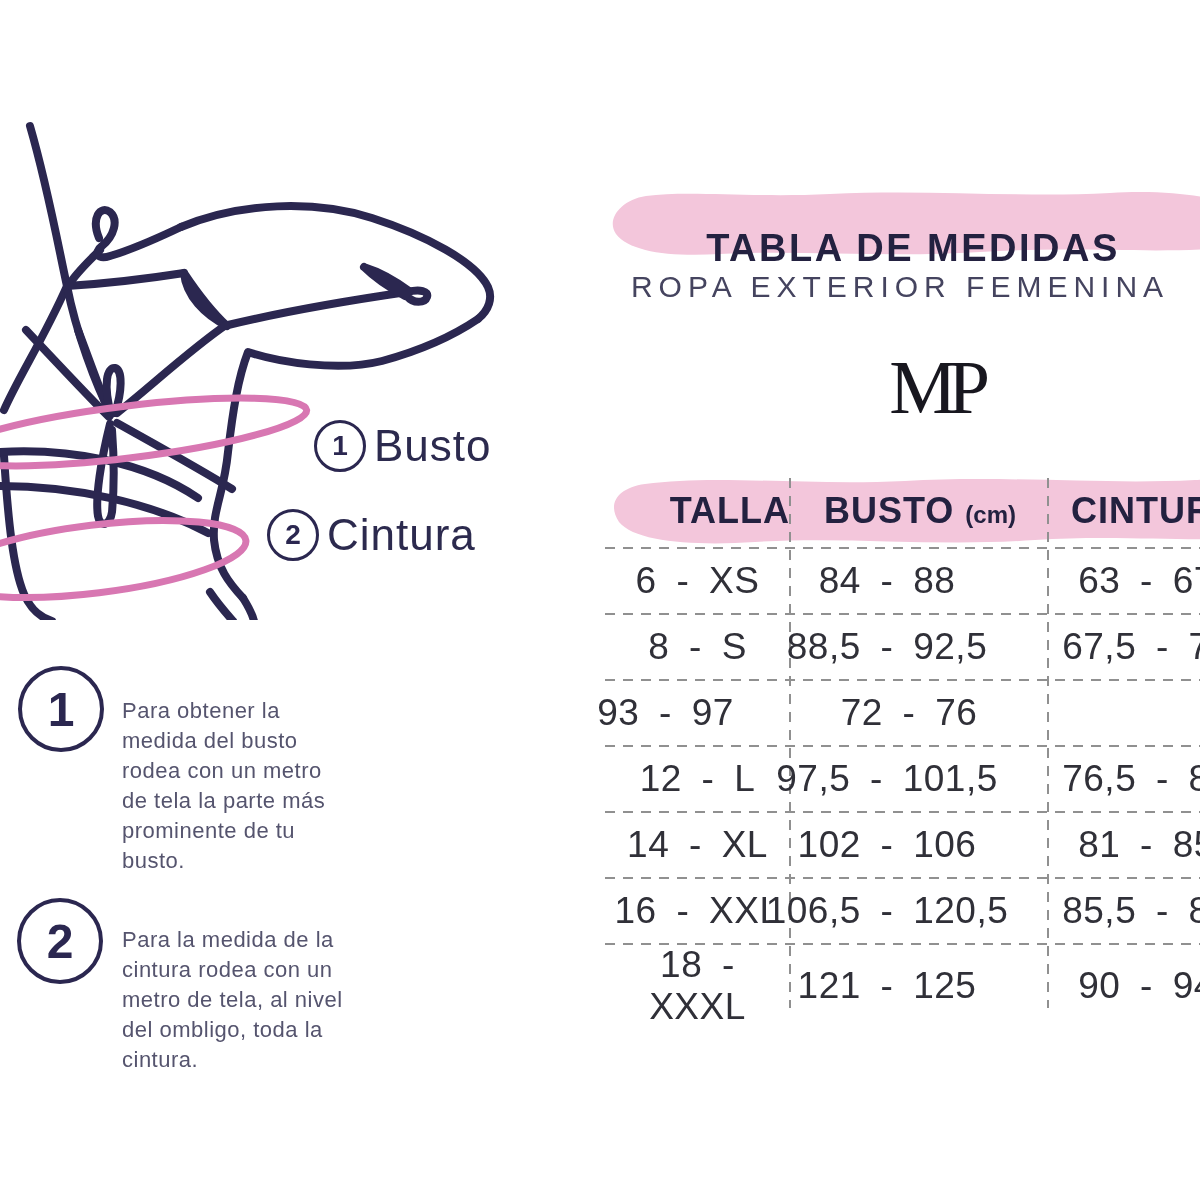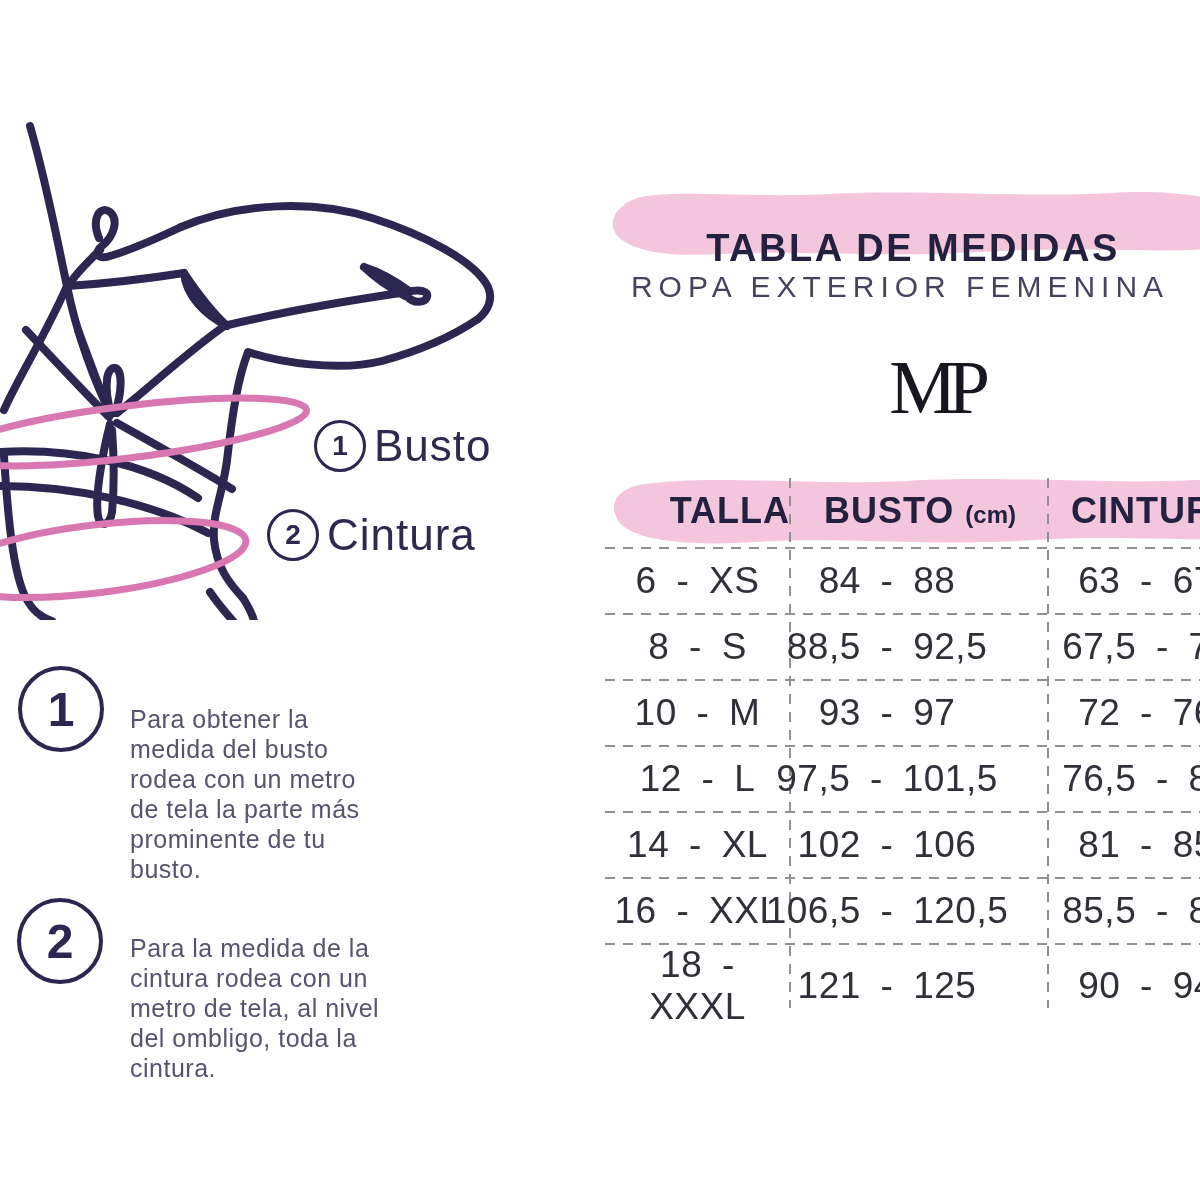--- a/index.html
+++ b/index.html
@@ -19,22 +19,22 @@
     font-size:28px;font-weight:bold;color:var(--ink_navy,#2b2750);flex:0 0 auto;
   }
   .fig-text{font-size:44px;color:var(--label_navy,#2c2a4e);margin-left:8px;letter-spacing:1px;}
   
   .instr-circle{
     position:absolute;width:78px;height:78px;border:4px solid var(--ink_navy,#2b2750);border-radius:50%;
     display:flex;align-items:center;justify-content:center;
     font-size:48px;font-weight:bold;color:var(--ink_navy,#2b2750);
   }
   .instr-text{
-    position:absolute;width:268px;margin:12px;
-    font-size:25px;line-height:30px;letter-spacing:0.5px;color:var(--text_gray,#55546e);
+    position:absolute;width:268px;margin:4px;
+    font-size:22px;line-height:30px;letter-spacing:0.5px;color:var(--text_gray,#55546e);
   }
   .instr-text .line{display:block;}
   
   .title-band{position:absolute;left:600px;top:186px;width:620px;height:74px;}
   .blob{fill:var(--pink_light,#f3c6db);}
   .page-title{
     position:absolute;left:600px;top:186px;width:600px;height:74px;
     display:flex;align-items:center;justify-content:center;padding-left:26px;box-sizing:border-box;
     font-size:38px;font-weight:bold;letter-spacing:2.5px;color:var(--title_navy,#232140);
   }
@@ -165,21 +165,20 @@
       <div class="cell c-talla">6 - XS</div>
       <div class="cell c-busto">84 - 88</div>
       <div class="cell c-cintura">63 - 67</div>
     </div>
         <div class="trow">
       <div class="cell c-talla">8 - S</div>
       <div class="cell c-busto">88,5 - 92,5</div>
       <div class="cell c-cintura">67,5 - 71</div>
     </div>
         <div class="trow">
-      <div class="cell c-talla">10 - M</div>
       <div class="cell c-busto">93 - 97</div>
       <div class="cell c-cintura">72 - 76</div>
     </div>
         <div class="trow">
       <div class="cell c-talla">12 - L</div>
       <div class="cell c-busto">97,5 - 101,5</div>
       <div class="cell c-cintura">76,5 - 80</div>
     </div>
         <div class="trow">
       <div class="cell c-talla">14 - XL</div>

